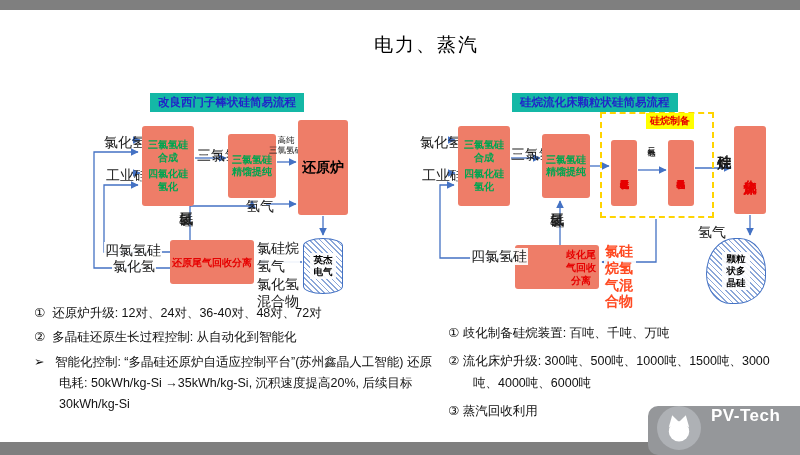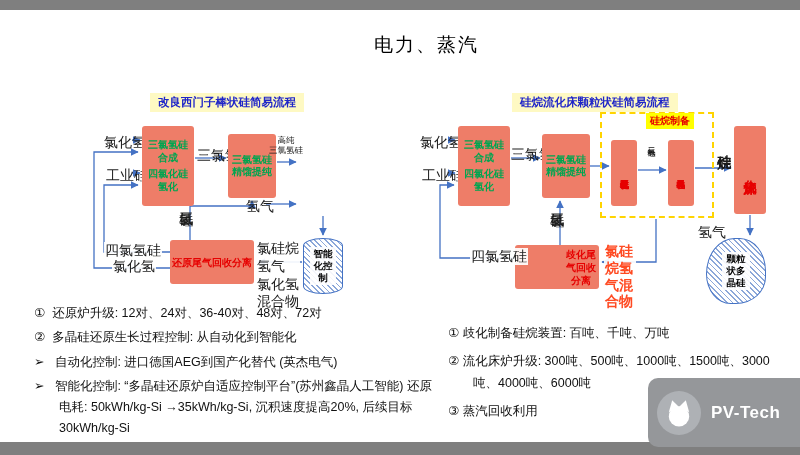--- a/index.html
+++ b/index.html
@@ -2,21 +2,21 @@
 <html><head>
 <meta charset="utf-8">
 <style>
   html,body{margin:0;padding:0;background:#fff;}
   .slide{position:relative;width:800px;height:455px;background:#ffffff;overflow:hidden;
          font-family:"Liberation Sans","DejaVu Sans",sans-serif;color:#111;}
   .topbar{position:absolute;left:0;top:0;width:800px;height:10px;background:#7f7f7f;}
   .bottombar{position:absolute;left:0;bottom:0;width:800px;height:13px;background:#7f7f7f;}
   .pagetitle{position:absolute;left:38px;top:26px;font-size:24px;font-weight:bold;letter-spacing:2px;color:#000;}
   .pagesub{position:absolute;left:374px;top:32px;font-size:19px;letter-spacing:2px;color:#000;}
-  .dtitle{position:absolute;background:#fef9c3;color:#2026c8;font-weight:bold;font-size:11.5px;
+  .dtitle{position:absolute;background:#14b8a6;color:#2026c8;font-weight:bold;font-size:11.5px;
           padding:2px 8px;white-space:nowrap;}
   .sbox{position:absolute;background:#ee7d68;border-radius:3px;display:flex;flex-direction:column;
         align-items:center;justify-content:center;text-align:center;box-sizing:border-box;padding:2px;gap:4px;}
   .g{color:#00A550;font-weight:bold;font-size:10px;line-height:1.25;}
   .r{color:#e60000;font-weight:bold;}
   .blk{color:#000;font-weight:bold;}
   .vert{writing-mode:vertical-rl;text-orientation:upright;line-height:1;}
   .lbl{position:absolute;font-size:14px;color:#1a1a1a;line-height:1.2;}
   .wbg{background:rgba(255,255,255,.92);padding:0 1px;}
   .hatch{position:absolute;display:flex;align-items:center;justify-content:center;box-sizing:border-box;
@@ -25,22 +25,22 @@
   .cyl{border-radius:50% / 14%;}
   .blob{border-radius:52% 48% 55% 45% / 60% 55% 45% 50%;}
   .prodlbl{font-size:9.5px;font-weight:bold;color:#000;background:rgba(255,255,255,.9);
            text-align:center;line-height:1.25;padding:1px 2px;}
   .ygroup{position:absolute;border:2px dashed #ffd400;box-sizing:border-box;}
   .ylabel{position:absolute;background:#ffff00;color:#e60000;font-weight:bold;font-size:10px;padding:1px 4px;font-family:Liberation Mono, monospace;}
   .connectors{position:absolute;left:0;top:0;pointer-events:none;}
   .notes{position:absolute;font-size:12.5px;line-height:1.7;color:#111;}
   .note{white-space:pre-wrap;padding-left:2em;text-indent:-2em;margin:0 0 3px 0;}
   .notes-right .note{margin-bottom:7px;}
-  .logobox{position:absolute;right:0;bottom:8px;width:152px;height:69px;background:#95979a;
-           border-radius:10px 0 0 10px;display:flex;align-items:center;}
+  .logobox{position:absolute;right:0;bottom:0;width:152px;height:49px;background:#95979a;
+           border-radius:10px 0 0 10px;display:flex;align-items:flex-start;}
   .logocircle{width:44px;height:44px;border-radius:50%;background:#aeb1b5;margin-left:9px;
               display:flex;align-items:center;justify-content:center;flex:0 0 auto;}
   .logotext{color:#fff;font-size:17px;font-weight:bold;margin-left:10px;letter-spacing:.5px;}
   .mixcol{display:flex;flex-direction:column;gap:1px;}
 </style>
 </head>
 <body>
 
 <div class="slide">
   <div class="topbar"></div>
@@ -91,25 +91,28 @@
 
   <div class="sbox" style="left:228px;top:134px;width:48px;height:64px;">
     <span class="g">三氯氢硅精馏提纯</span>
   </div>
 
   <div class="lbl" style="left:266px;top:135px;width:40px;text-align:center;font-size:8.5px;">
     <div>高纯</div>
     <div>三氯氢硅</div>
   </div>
 
+  <div class="sbox" style="left:298px;top:120px;width:50px;height:95px;">
+    <span class="blk" style="font-size:14px;">还原炉</span>
+  </div>
 
   <span class="lbl" style="left:246px;top:198px;">氢气</span>
 
   <div class="hatch cyl" style="left:303px;top:238px;width:40px;height:56px;">
-    <span class="prodlbl" style="width:22px;">智能化控制</span>
+    <span class="prodlbl" style="width:22px;">英杰电气</span>
   </div>
 
   <div class="sbox" style="left:170px;top:240px;width:84px;height:44px;">
     <span class="r" style="font-size:10px;line-height:1.3;">还原尾气回收分离</span>
   </div>
 
   <div class="lbl mixcol" style="left:256px;top:240px;">
     <span class="wbg">氯硅烷</span>
     <span class="wbg">氢气</span>
     <span class="wbg">氯化氢</span>
@@ -166,21 +169,20 @@
   </div>
 
   <div class="lbl wbg" style="left:604px;top:243px;width:30px;color:#ff4a22;font-weight:bold;">氯硅烷氢气混合物</div>
 
   <span class="lbl wbg" style="left:470px;top:248px;">四氯氢硅</span>
   <span class="lbl wbg vert" style="left:548px;top:203px;">三氯氢硅</span>
 
   <div class="notes notes-left" style="left:34px;top:303px;width:400px;">
     <p class="note">①  还原炉升级: 12对、24对、36-40对、48对、72对</p>
     <p class="note">②  多晶硅还原生长过程控制: 从自动化到智能化</p>
-    <p class="note">➢   自动化控制: 进口德国AEG到国产化替代 (英杰电气)</p>
     <p class="note">➢   智能化控制: “多晶硅还原炉自适应控制平台”(苏州鑫晶人工智能) 还原电耗: 50kWh/kg-Si →35kWh/kg-Si, 沉积速度提高20%, 后续目标30kWh/kg-Si</p>
   </div>
 
   <div class="notes notes-right" style="left:448px;top:323px;width:335px;">
     <p class="note">① 歧化制备硅烷装置: 百吨、千吨、万吨</p>
     <p class="note">② 流化床炉升级: 300吨、500吨、1000吨、1500吨、3000吨、4000吨、6000吨</p>
     <p class="note">③ 蒸汽回收利用</p>
   </div>
 
   <div class="bottombar"></div>

